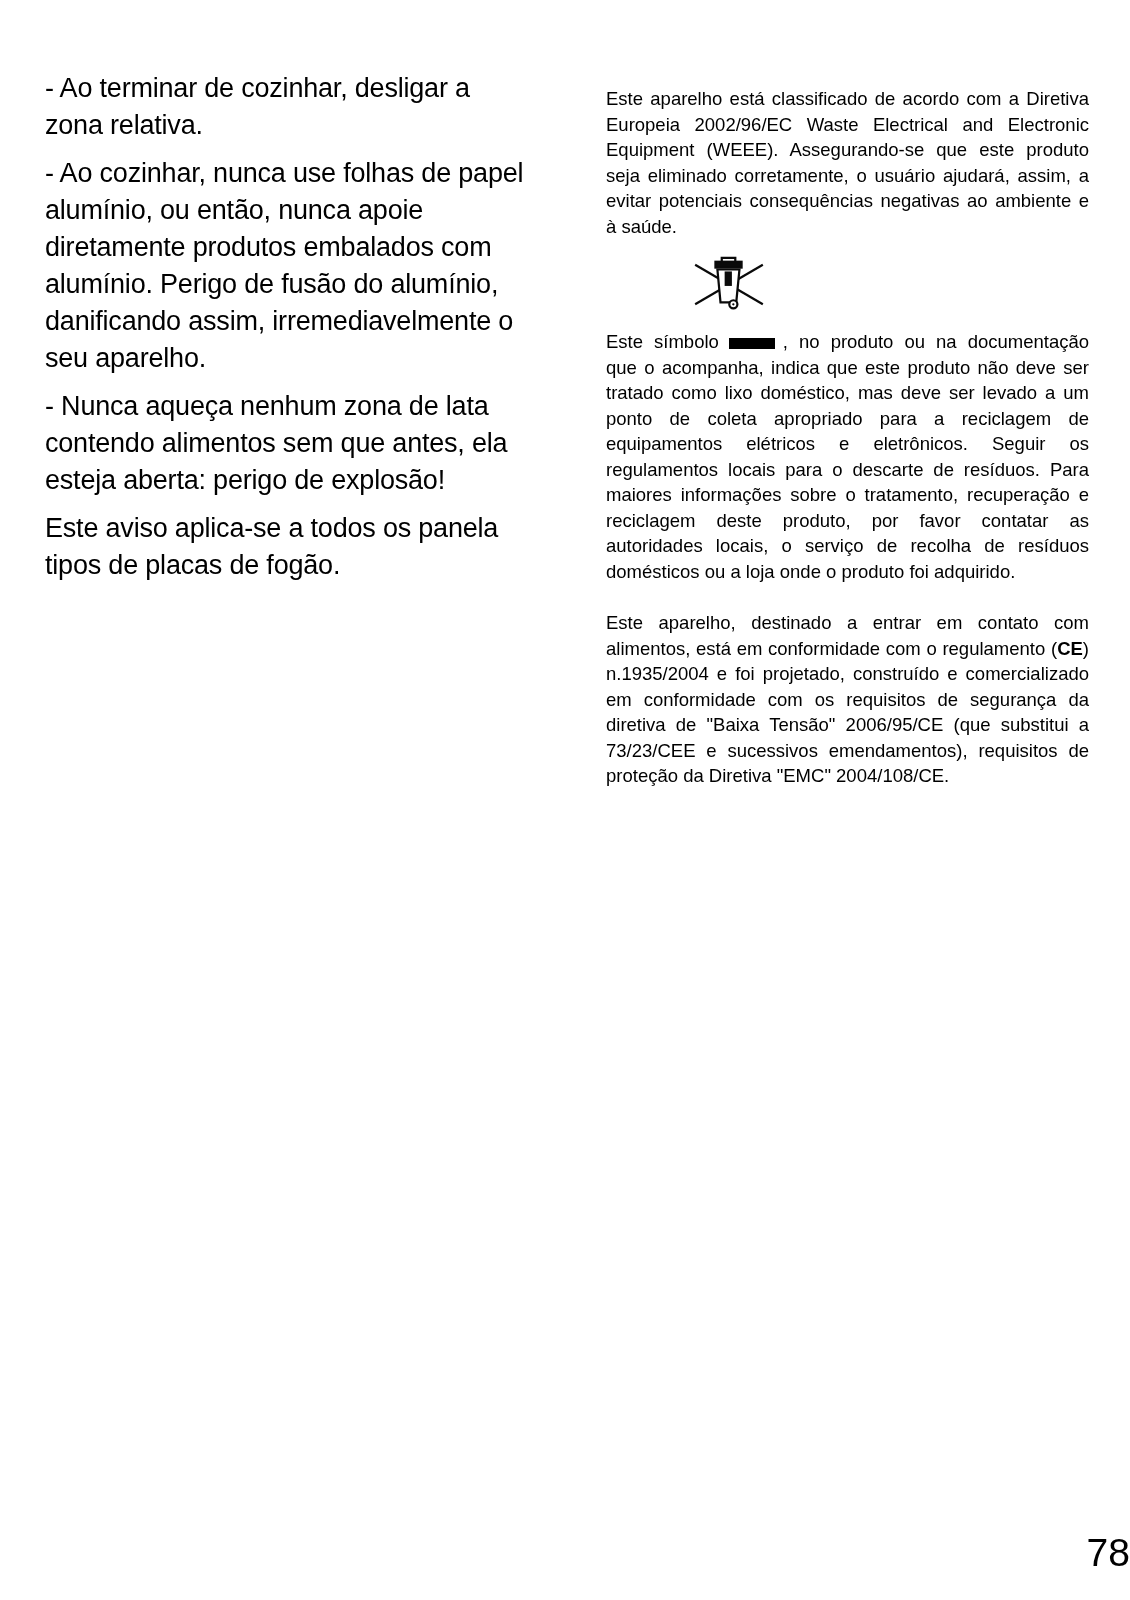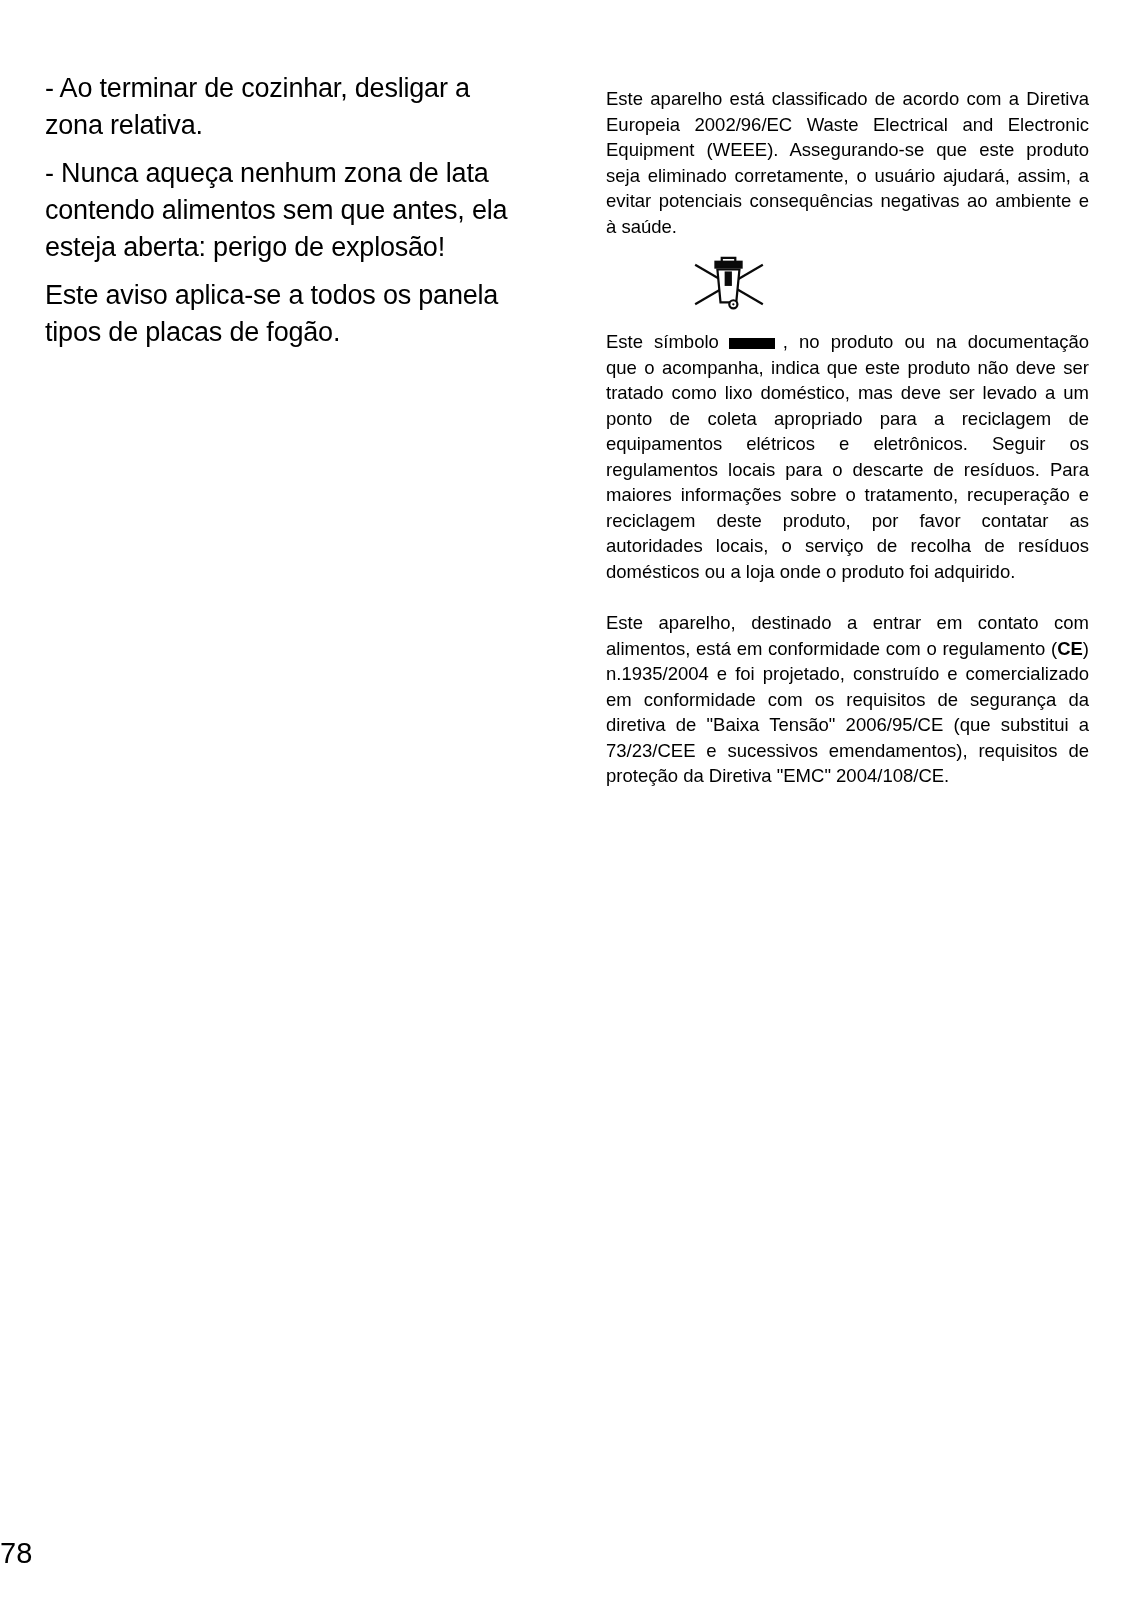--- a/index.html
+++ b/index.html
@@ -63,32 +63,33 @@
     height: 11px;
     background: #000000;
     vertical-align: -1px;
     margin: 0 8px 0 10px;
   }
   .page-number {
     position: absolute;
     left: 0;
     top: 1536px;
     width: 100%;
-    text-align: left;
-    font-size: 29px;
+    text-align: right;
+    font-size: 39px;
     line-height: 34px;
   }
 </style>
 </head>
 <body>
 
 <div class="page">
 
   <div class="col-left">
     <p>- Ao terminar de cozinhar, desligar a zona relativa.</p>
+    <p>- Ao cozinhar, nunca use folhas de papel alumínio, ou então, nunca apoie diretamente produtos embalados com alumínio. Perigo de fusão do alumínio, danificando assim, irremediavelmente o seu aparelho.</p>
     <p>- Nunca aqueça nenhum zona de lata contendo alimentos sem que antes, ela esteja aberta: perigo de explosão!</p>
     <p>Este aviso aplica-se a todos os panela tipos de placas de fogão.</p>
   </div>
 
   <div class="col-right">
     <p>Este aparelho está classificado de acordo com a Diretiva Europeia 2002/96/EC Waste Electrical and Electronic Equipment (WEEE). Assegurando-se que este produto seja eliminado corretamente, o usuário ajudará, assim, a evitar potenciais consequências negativas ao ambiente e à saúde.</p>
 
     <div class="weee-icon-wrap">
       <svg viewBox="0 0 78 60" xmlns="http://www.w3.org/2000/svg" aria-hidden="true">
         <g stroke="#0a0a0a" stroke-width="2.3" fill="none">

